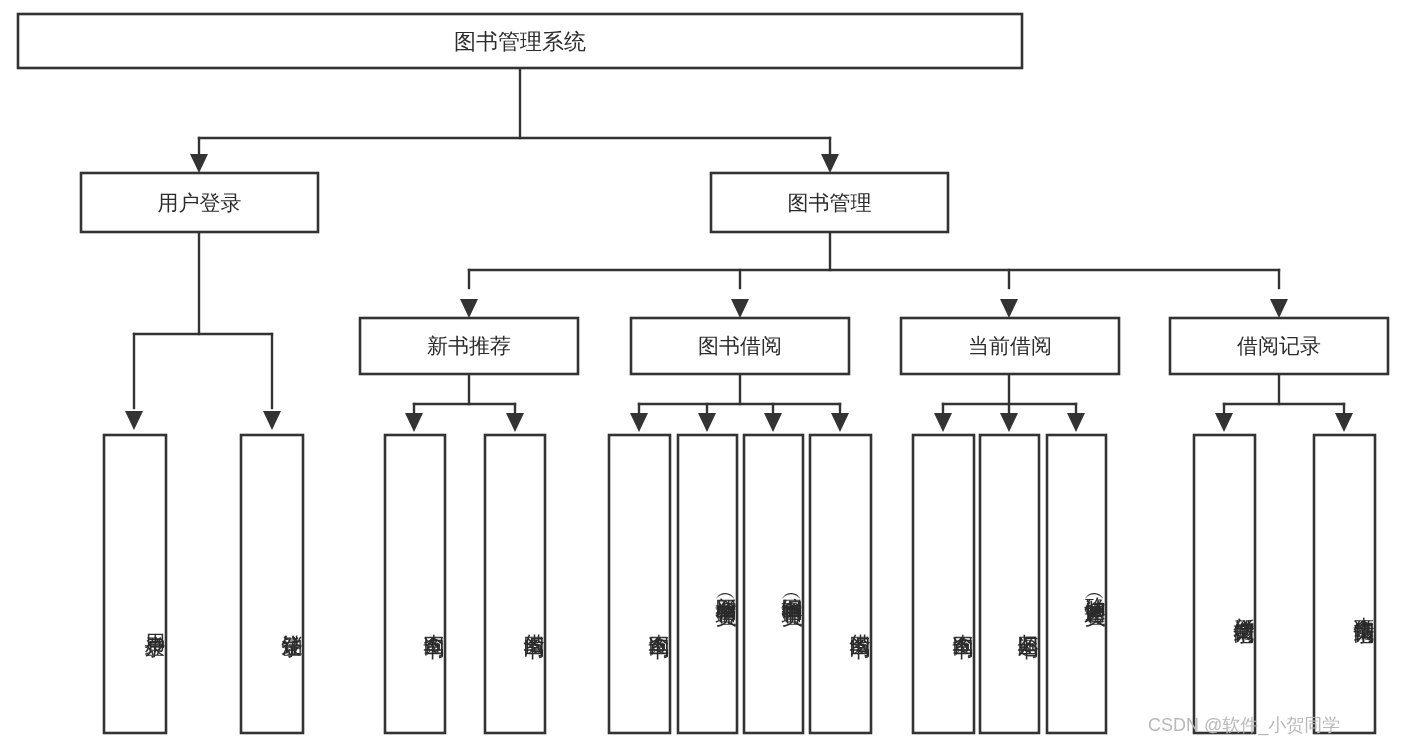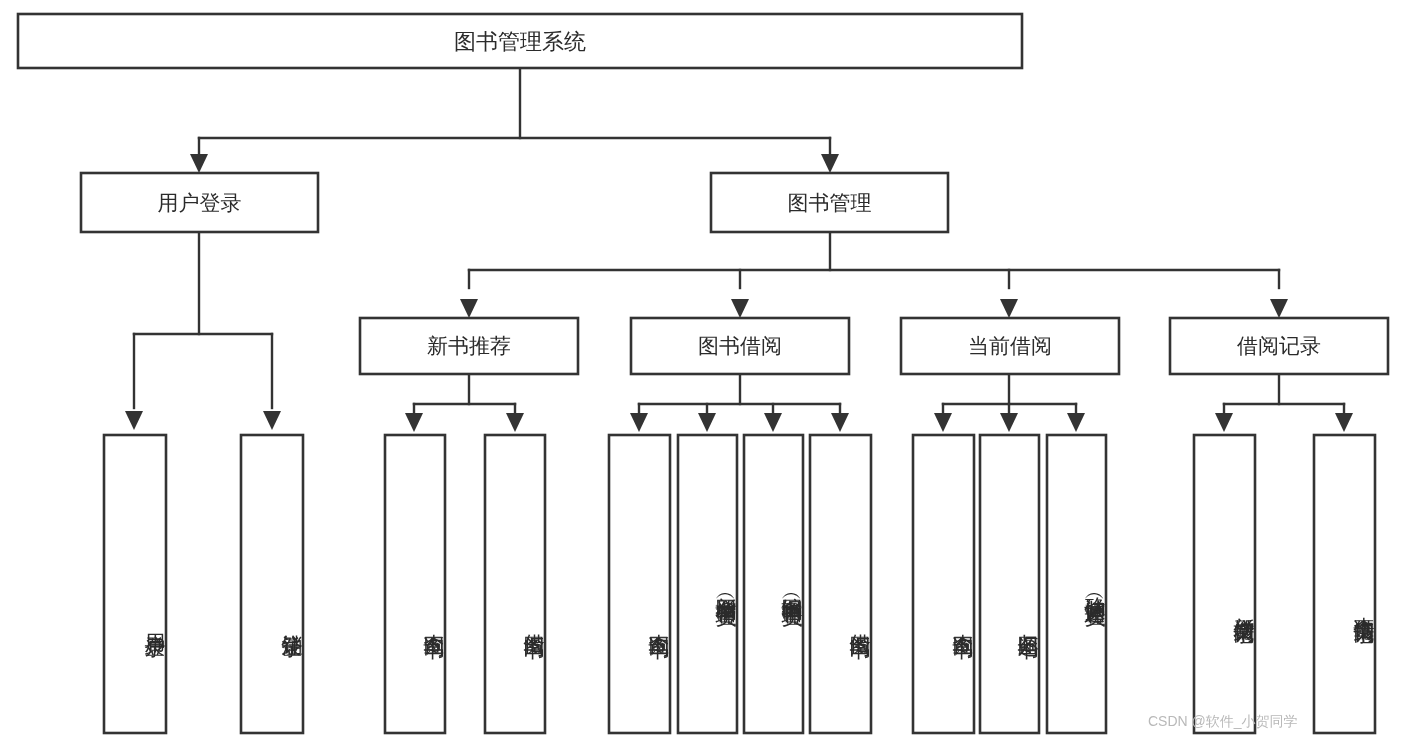--- a/index.html
+++ b/index.html
@@ -70,21 +70,21 @@
     justify-content: center;
     white-space: nowrap;
     pointer-events: none;
     user-select: none;
   }
   .watermark {
     position: absolute;
     left: 1148px;
     top: 713px;
     font-family: "Liberation Sans", "DejaVu Sans", sans-serif;
-    font-size: 14px;
+    font-size: 18px;
     color: #b9b9b9;
     white-space: nowrap;
     user-select: none;
   }
 </style>
 </head>
 <body>
 
 <div id="diagram-root">
 

